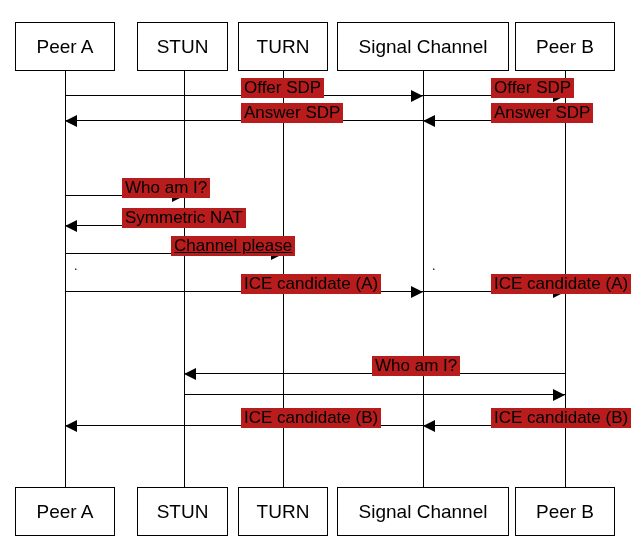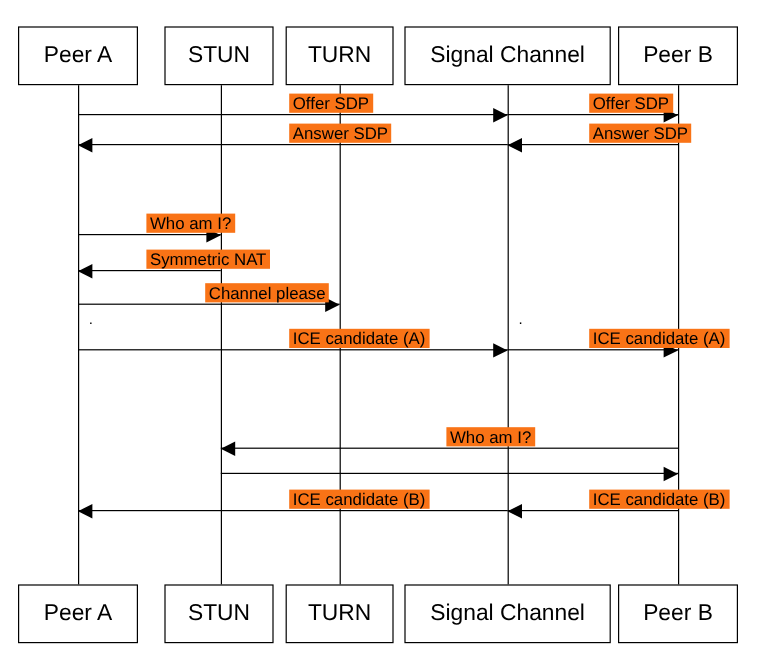--- a/index.html
+++ b/index.html
@@ -8,22 +8,22 @@
   #diagram{position:absolute;left:0;top:0;width:641px;height:559px;}
   .lane-box{position:absolute;border:1.4px solid #000;background:#fff;
             display:flex;align-items:center;justify-content:center;
             font-size:19px;color:#000;box-sizing:border-box;}
   .lifeline{position:absolute;width:1.4px;background:#000;}
   .msg-line{position:absolute;height:1.4px;background:#000;}
   .arrowhead{position:absolute;width:0;height:0;border-top:6px solid transparent;
              border-bottom:6px solid transparent;}
   .arrow-right{border-left:12px solid #000;}
   .arrow-left{border-right:12px solid #000;}
-  .msg-label{position:absolute;font-size:14px;color:#000;white-space:nowrap;
-             background:#f97316;padding:0 3px;}
+  .msg-label{position:absolute;font-size:17px;color:#000;white-space:nowrap;
+             background:#b91c1c;padding:0 3px;}
   .dot{position:absolute;font-size:12.5px;color:#000;line-height:1;}
 </style>
 </head>
 <body>
 
 <div id="diagram">
     <div class="lane-box" style="left: 15px; top: 22px; width: 100px; height: 49px;">
       <span>Peer A</span>
     </div>
     <div class="lane-box" style="left: 15px; top: 487px; width: 100px; height: 49px;">
@@ -71,21 +71,21 @@
     <div class="arrowhead arrow-left" style="top: 114.7px; left: 423px;"></div>
     <div class="msg-label" style="top: 103px; left: 491px;">Answer SDP</div>
     <div class="msg-line" style="left: 65px; top: 195px; width: 119px;"></div>
     <div class="arrowhead arrow-right" style="top: 189.7px; left: 172px;"></div>
     <div class="msg-label" style="top: 178px; left: 122px;">Who am I?</div>
     <div class="msg-line" style="left: 65px; top: 225px; width: 119px;"></div>
     <div class="arrowhead arrow-left" style="top: 219.7px; left: 65px;"></div>
     <div class="msg-label" style="top: 208px; left: 122px;">Symmetric NAT</div>
     <div class="msg-line" style="left: 65px; top: 253px; width: 218px;"></div>
     <div class="arrowhead arrow-right" style="top: 247.7px; left: 271px;"></div>
-    <div class="msg-label" style="top: 236px; left: 171px;">Channel please</div>
+    <div class="msg-label" style="top: 236px; left: 171px; text-decoration: underline;">Channel please</div>
     <div class="msg-line" style="left: 65px; top: 291px; width: 358px;"></div>
     <div class="arrowhead arrow-right" style="top: 285.7px; left: 411px;"></div>
     <div class="msg-label" style="top: 274px; left: 241px;">ICE candidate (A)</div>
     <div class="msg-line" style="left: 423px; top: 291px; width: 142px;"></div>
     <div class="arrowhead arrow-right" style="top: 285.7px; left: 553px;"></div>
     <div class="msg-label" style="top: 274px; left: 491px;">ICE candidate (A)</div>
     <div class="msg-line" style="left: 184px; top: 373px; width: 381px;"></div>
     <div class="arrowhead arrow-left" style="top: 367.7px; left: 184px;"></div>
     <div class="msg-label" style="top: 356px; left: 372px;">Who am I?</div>
     <div class="msg-line" style="left: 184px; top: 394px; width: 381px;"></div>

